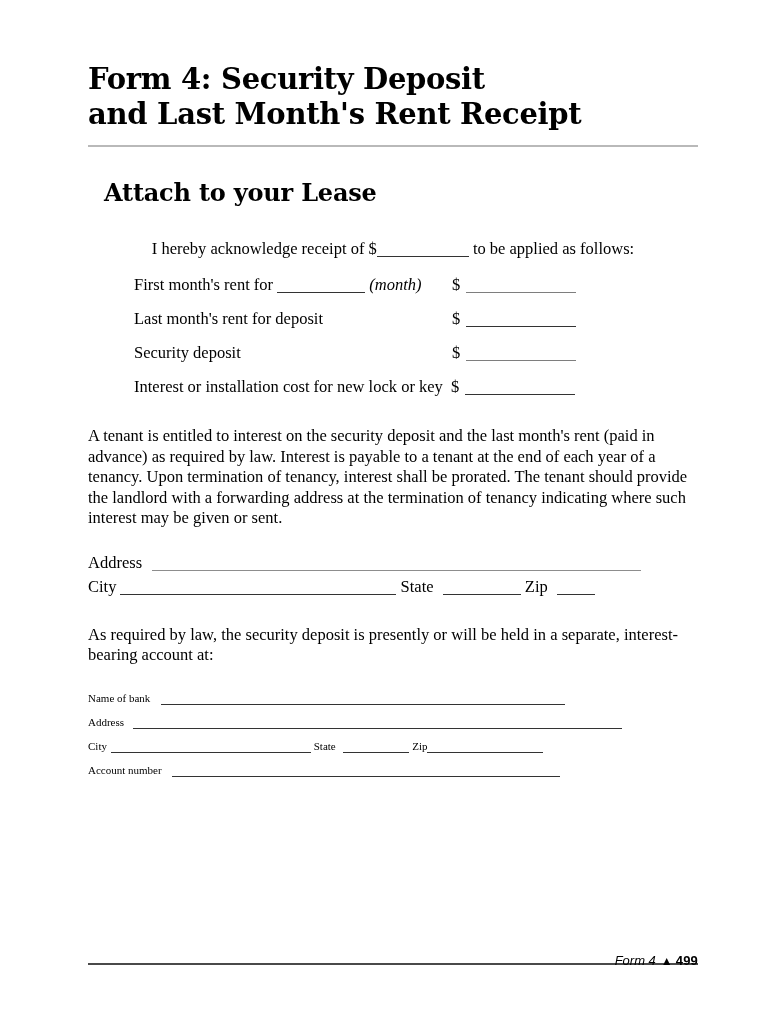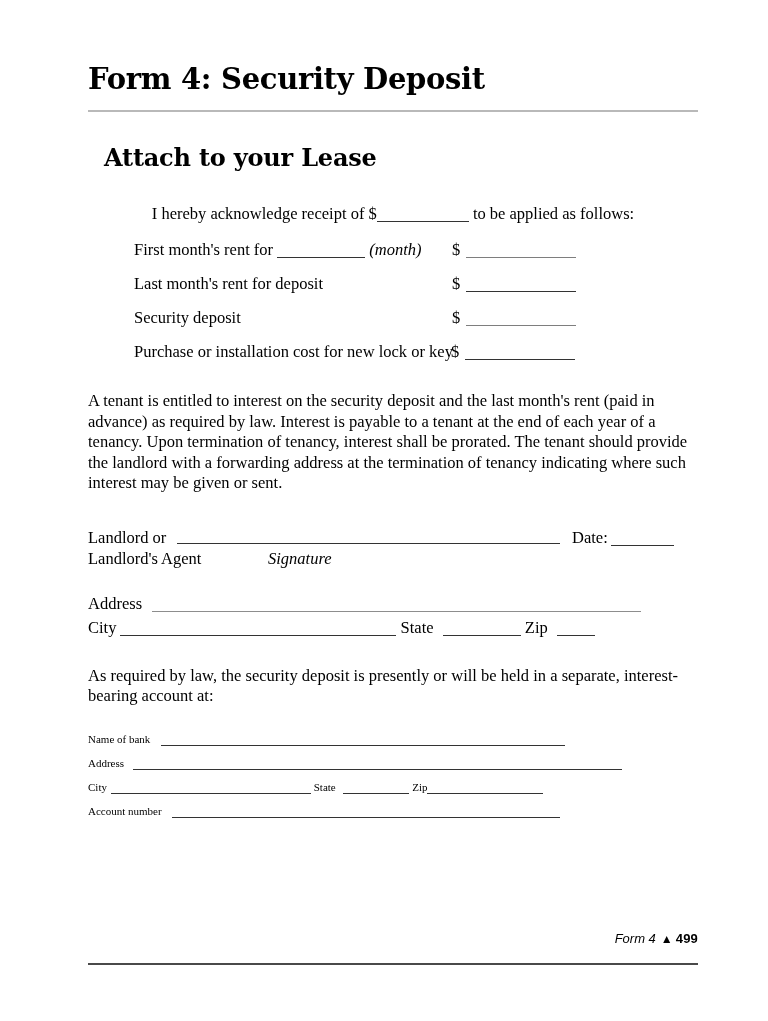--- a/index.html
+++ b/index.html
@@ -197,46 +197,47 @@
     position: absolute;
     left: 88px;
     top: 963px;
     width: 610px;
     height: 1.6px;
     background: #4a4a4a;
   }
   .footer {
     position: absolute;
     left: 88px;
-    top: 927px;
+    top: 952px;
     width: 610px;
     text-align: right;
     font-family: "Liberation Sans", "DejaVu Sans", sans-serif;
     font-size: 13px;
-    line-height: 24px;
+    line-height: 18px;
     white-space: nowrap;
   }
   .footer .form-label { font-style: italic; }
   .footer .tri {
     display: inline-block;
     margin: 0 3px 0 5px;
     font-size: 12px;
     vertical-align: 0px;
   }
   .footer .pageno { font-weight: bold; letter-spacing: 0.2px; }
 </style>
 </head>
 <body>
 
 <div class="page">
 
   <div class="content">
 
     <h1 class="title">
       <span class="line">Form 4: Security Deposit</span>
+      <span class="line">and Last Month's Rent Receipt</span>
     </h1>
 
     <div class="rule-top"></div>
 
     <h2 class="subheading">Attach to your Lease</h2>
 
     <div class="intro-line">
       <span>I hereby acknowledge receipt of $</span><span class="fill" style="width:92px;"></span>&nbsp;<span>to be applied as follows:</span>
     </div>
 
@@ -261,43 +262,30 @@
       </div>
 
       <div class="item-row">
         <span class="item-label">Security deposit</span>
         <span class="item-amount">
           <span>$</span><span class="amount-rule faint"></span>
         </span>
       </div>
 
       <div class="item-row">
-        <span class="item-label">Purchase or installation cost for new lock or key</span>
+        <span class="item-label">Interest or installation cost for new lock or key</span>
         <span class="item-amount shifted">
           <span>$</span><span class="amount-rule"></span>
         </span>
       </div>
 
     </div>
 
     <p class="para para-interest">A tenant is entitled to interest on the security deposit and the last month's rent (paid in advance) as required by law. Interest is payable to a tenant at the end of each year of a tenancy. Upon termination of tenancy, interest shall be prorated. The tenant should provide the landlord with a forwarding address at the termination of tenancy indicating where such interest may be given or sent.</p>
 
-    <div class="sig-block">
-      <div class="sig-row1">
-        <span class="sig-label">Landlord or</span>
-        <span class="sig-line"></span>
-        <span class="sig-date">
-          <span>Date:</span><span class="sig-date-line"></span>
-        </span>
-      </div>
-      <div class="sig-row2">
-        <span class="sig-label">Landlord's Agent</span>
-        <span class="sig-caption">Signature</span>
-      </div>
-    </div>
 
     <div class="addr-block">
 
       <div class="addr-row">
         <span class="addr-seg">Address</span>
         <span class="ln grey" style="width:489px; margin-left:6px;"></span>
       </div>
 
       <div class="addr-row">
         <span class="addr-seg">City</span><span class="ln" style="width:276px; margin-left:4px;"></span>

